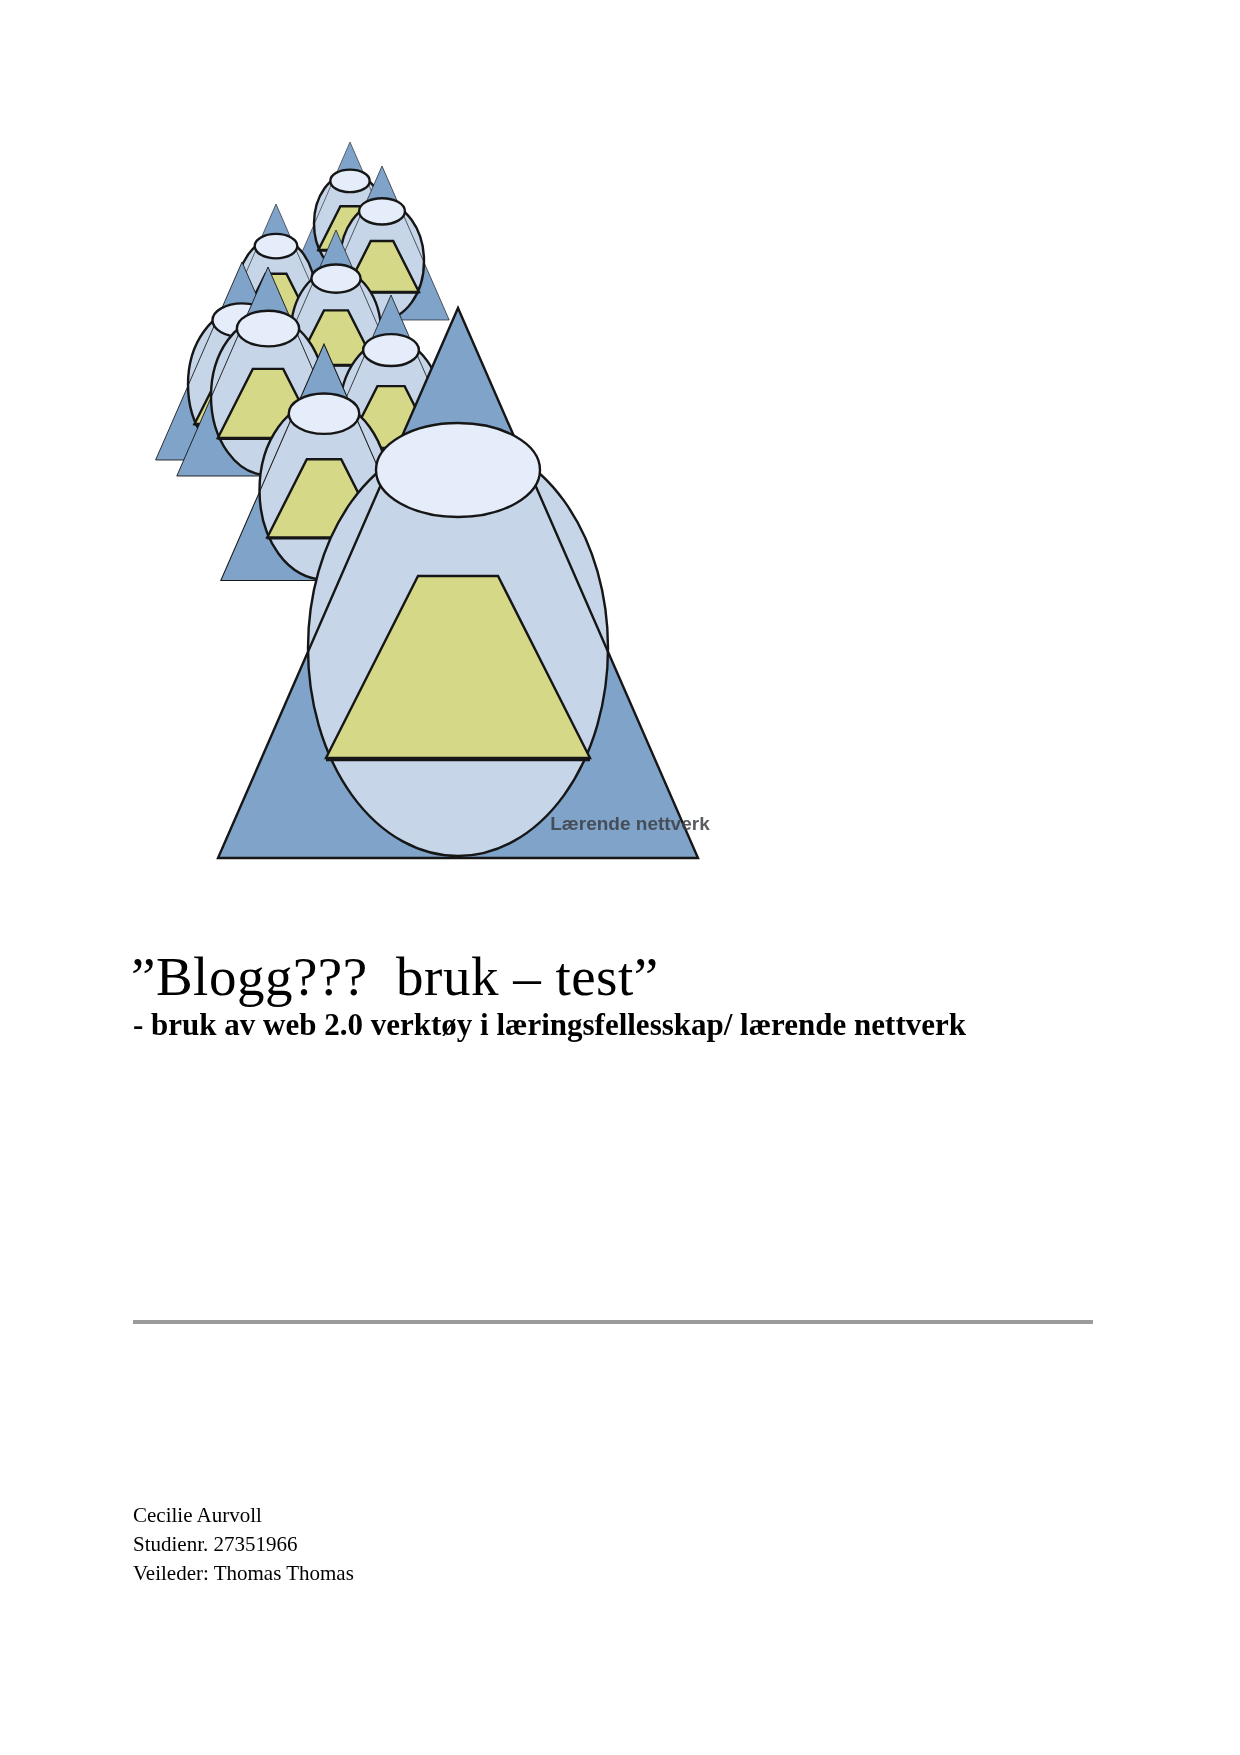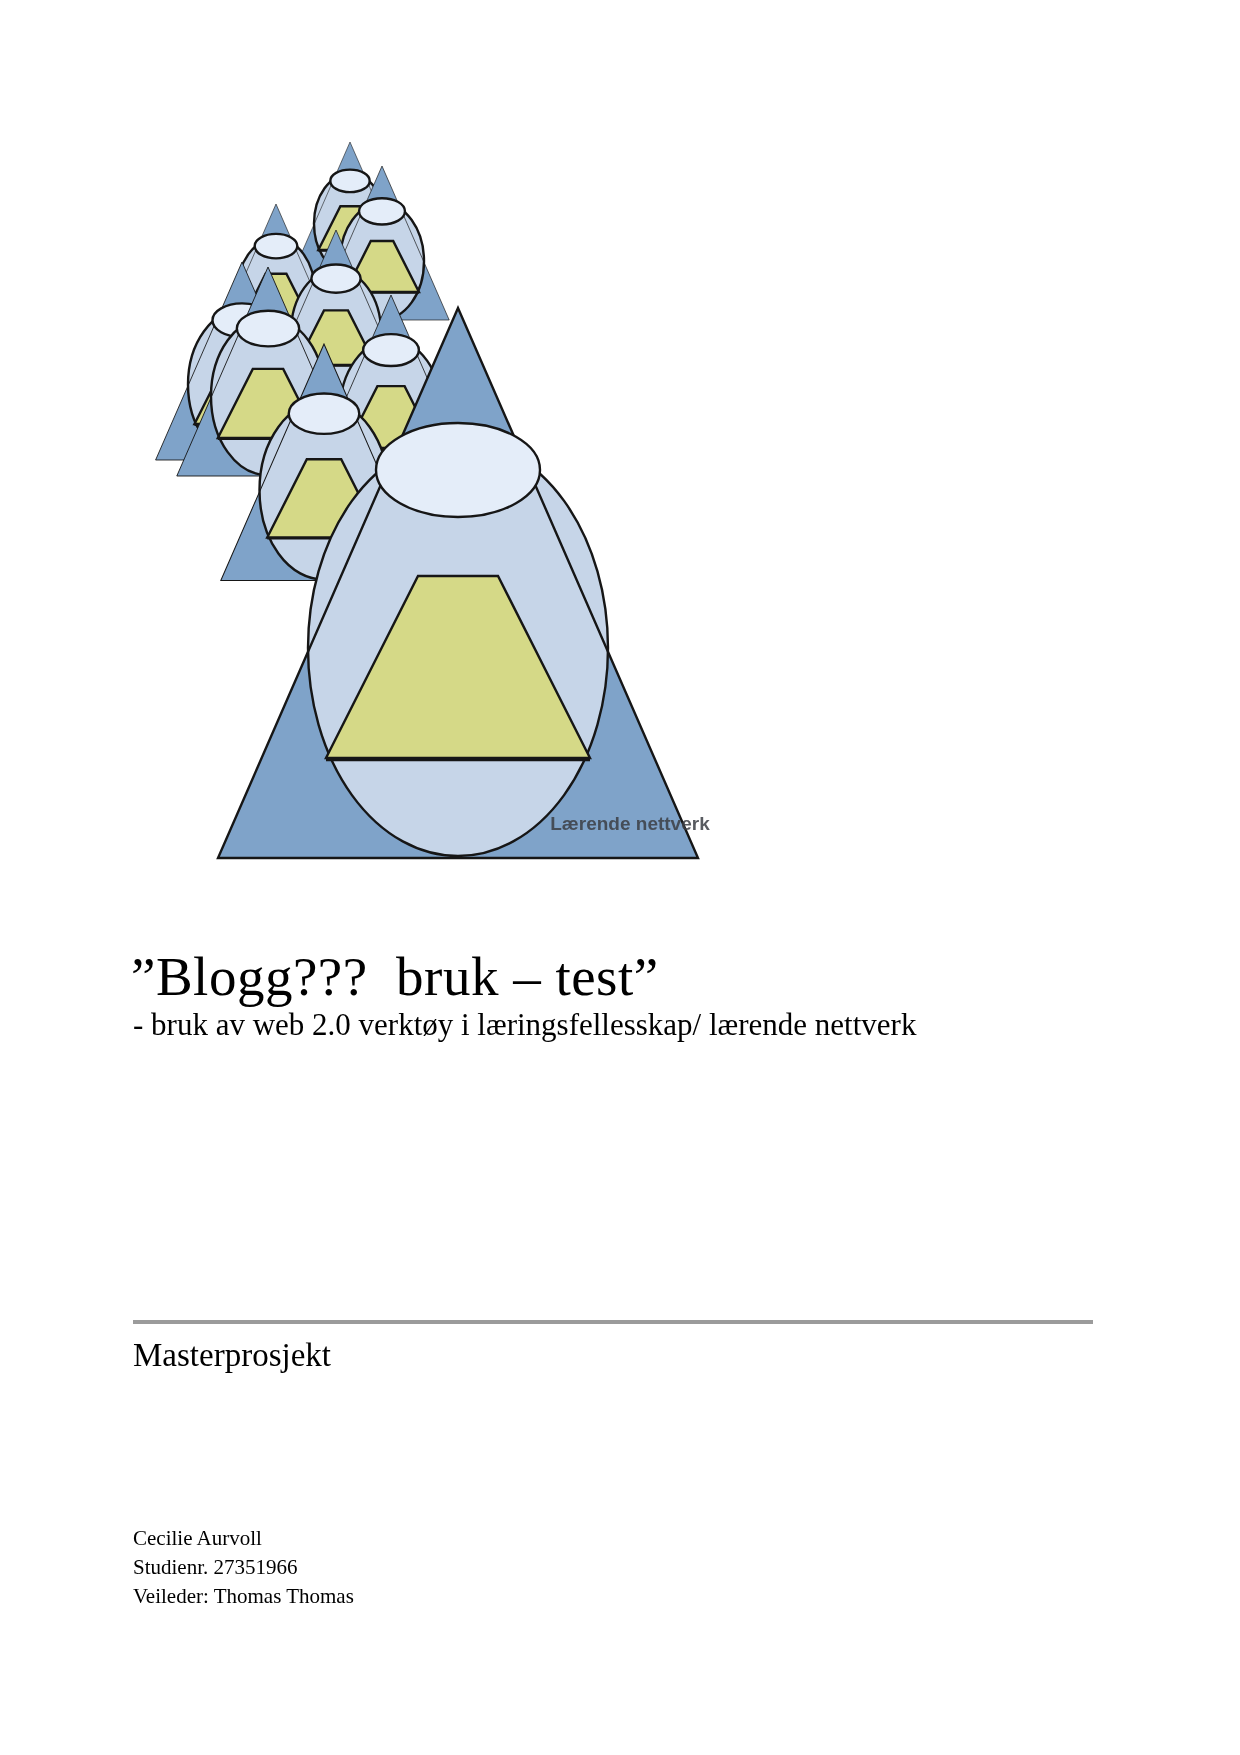--- a/index.html
+++ b/index.html
@@ -22,30 +22,30 @@
   .fig-label{
     font-family:"Liberation Sans", sans-serif;
     font-size:19px; fill:var(--c-label,#3c3f45); font-weight:bold; opacity:.85;
   }
   
   #title{
     left:131px;top:946px;font-size:55px;line-height:1.12;
     white-space:pre;letter-spacing:.5px;
   }
   #subtitle{
-    left:133px;top:1007px;font-size:31px;font-weight:normal;line-height:1.15;
+    left:133px;top:1007px;font-size:31px;font-weight:bold;line-height:1.15;
   }
   #divider{
     left:133px;top:1320px;width:960px;height:4px;background:var(--c-divider,#9b9b9b);
   }
   #program{
     left:133px;top:1334px;font-size:33px;line-height:42px;
   }
   #author{
-    left:133px;top:1501px;font-size:21px;line-height:29px;margin-top:23px;
+    left:133px;top:1501px;font-size:21px;line-height:29px;
   }
 </style>
 </head>
 <body style="background: rgb(255, 255, 255);">
 
 <svg id="figure-svg" class="abs" viewBox="118 126 604 744" xmlns="http://www.w3.org/2000/svg" aria-hidden="true">
   <defs>
     <path id="u-tri" d="M0 0 L-240 550 L240 550 Z"></path>
     <clipPath id="u-clip">
         <ellipse cx="0" cy="340" rx="150" ry="208"></ellipse>
@@ -82,20 +82,19 @@
       <text x="630" y="830" text-anchor="middle" class="fig-label">Lærende nettverk</text>
     </g>
 </svg>
 
 <div id="title" class="abs">”Blogg???  bruk – test”</div>
 <div id="subtitle" class="abs">- bruk av web 2.0 verktøy i læringsfellesskap/ lærende nettverk</div>
 
 <div id="divider" class="abs"></div>
 
 <div id="program" class="abs">
-  <div>Masterprosjekt</div>
 </div>
 
 <div id="author" class="abs">
   <div>Cecilie Aurvoll</div>
   <div>Studienr. 27351966</div>
   <div>Veileder: Thomas Thomas</div>
 </div>
 
 </body></html>

